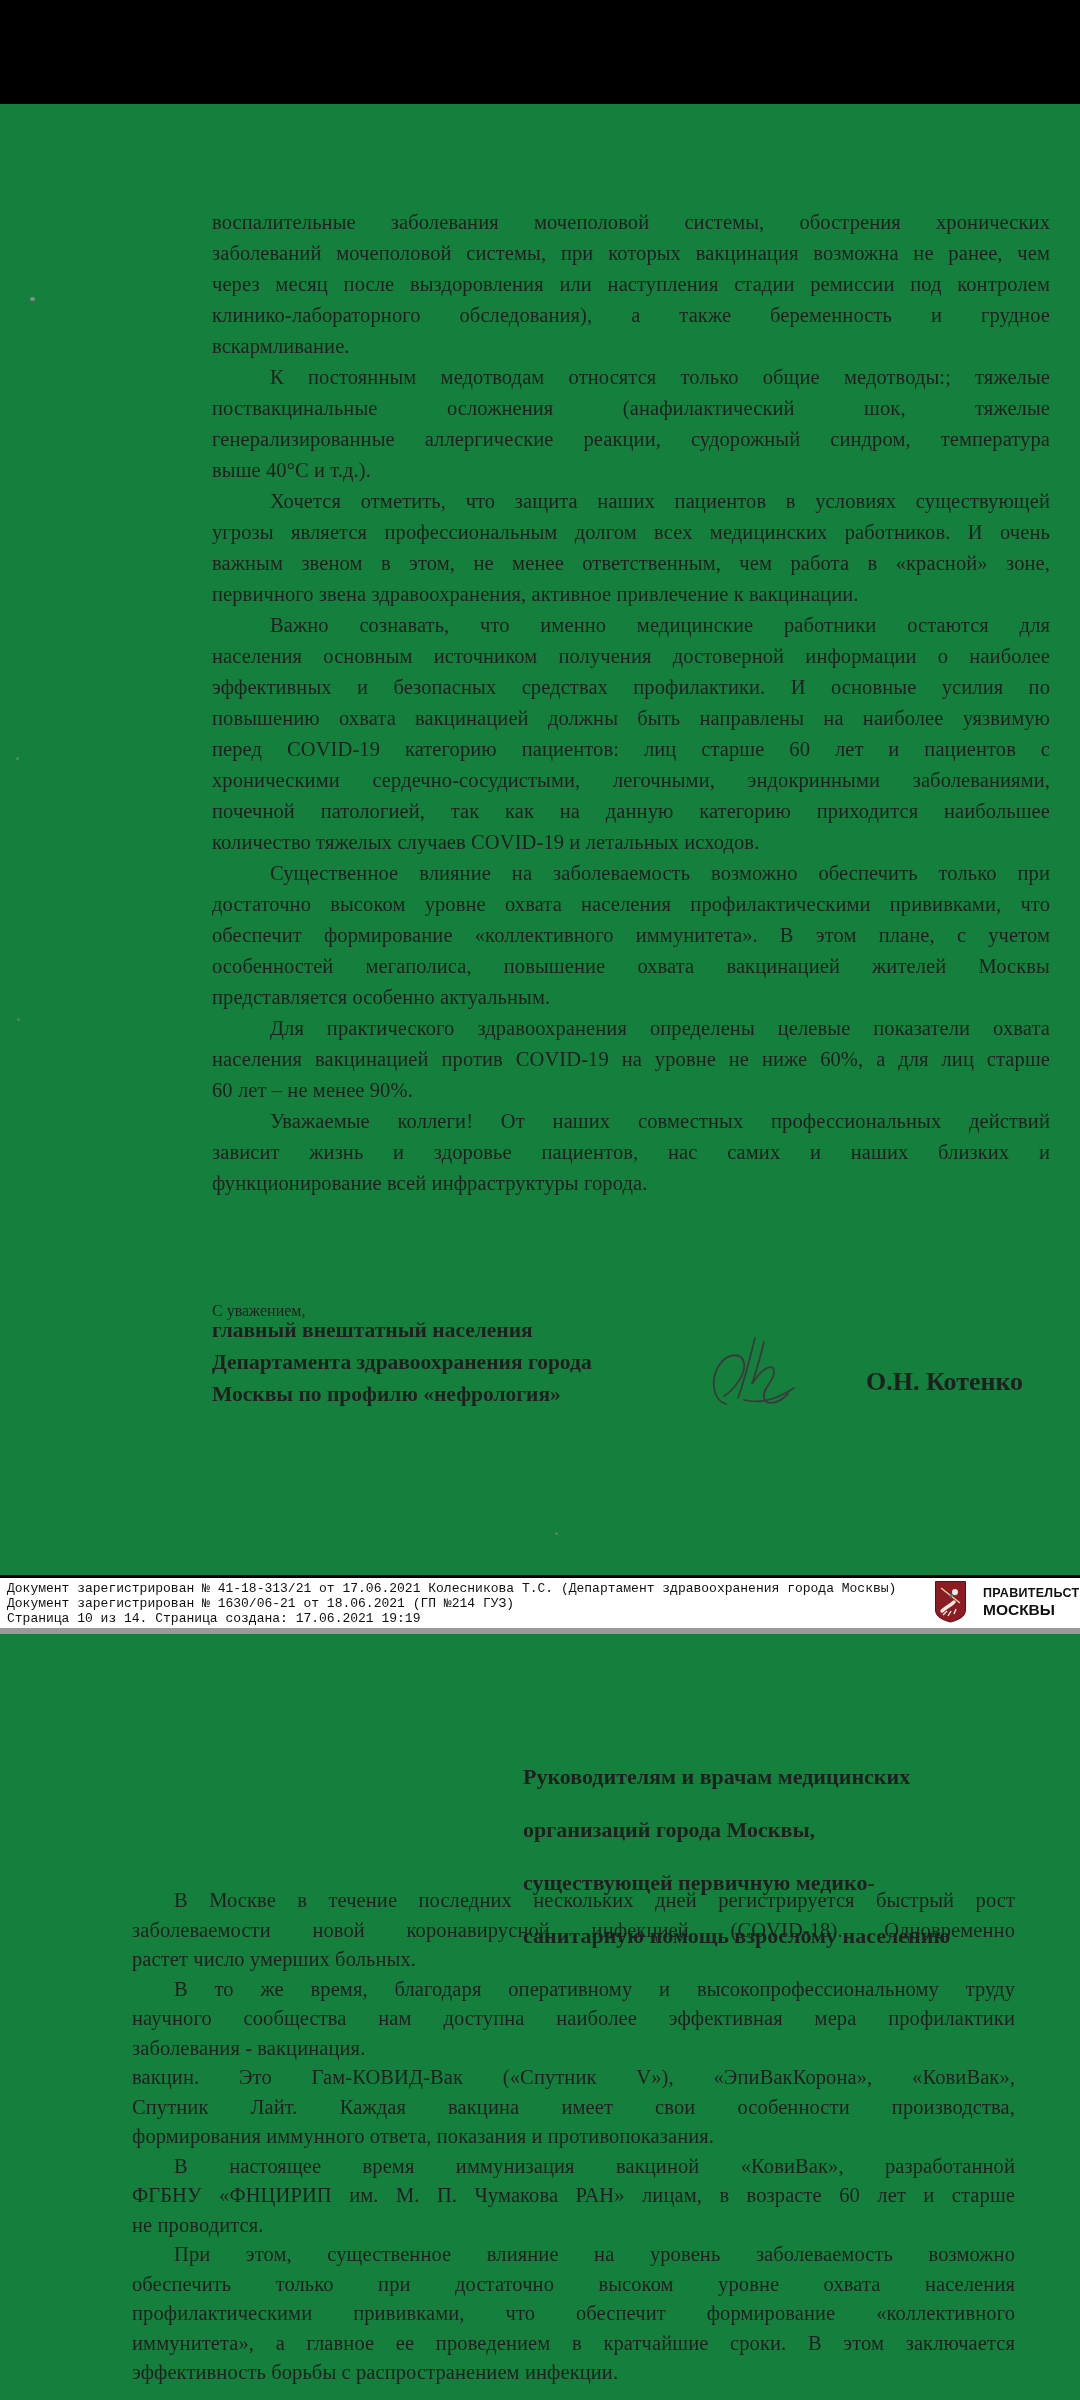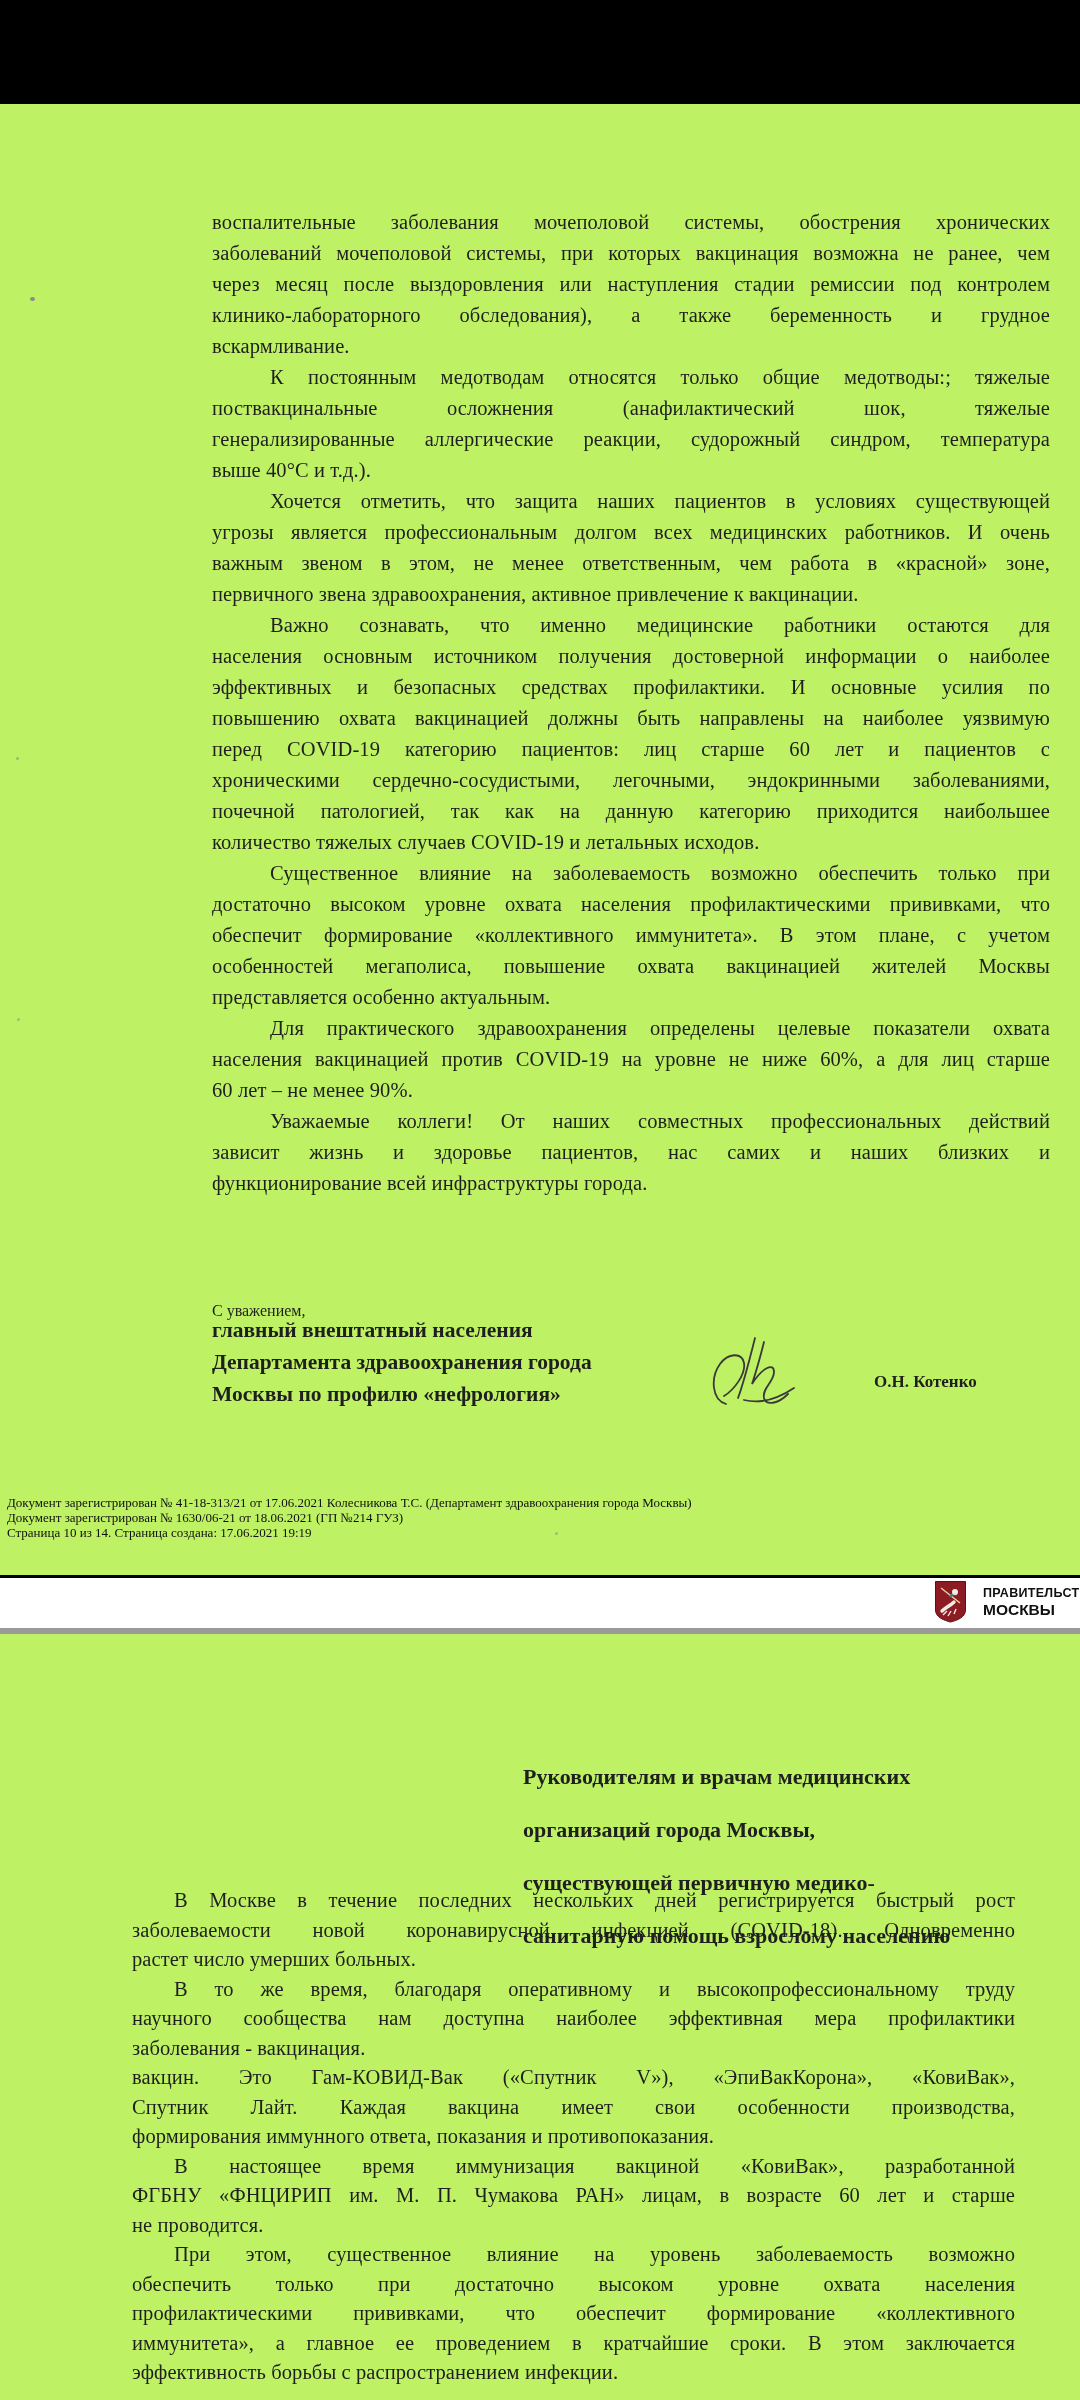--- a/index.html
+++ b/index.html
@@ -1,42 +1,42 @@
 <!DOCTYPE html>
 <html lang="ru"><head>
 <meta charset="utf-8">
 <title>Document scan</title>
 <style>
   html,body{margin:0;padding:0;background:#222;}
   .screen{
     position:relative;width:1080px;height:2400px;margin:0 auto;
-    background:#bef264;overflow:hidden;
+    background:#15803d;overflow:hidden;
     font-family:"Liberation Serif", serif;color:#1f1f1f;
   }
   .top-bar{position:absolute;left:0;top:0;width:1080px;height:104px;background:#000;}
   
   .p1-body{position:absolute;left:212px;top:207px;width:838px;}
   .p1-body .tline{
     height:31px;line-height:31px;font-size:20.5px;
     text-align:justify;text-align-last:justify;white-space:normal;
     letter-spacing:0.1px;
   }
   .p1-body .tline.end{text-align-last:left;}
   .p1-body .tline.ind{text-indent:58px;}
   
   .closing{position:absolute;left:212px;top:1280px;font-size:16px;line-height:30px;margin-top:16px;}
   .signer-title{position:absolute;left:212px;top:1314px;width:560px;font-weight:bold;}
   .signer-title .tline{height:32px;line-height:32px;font-size:21.5px;text-align:left;}
   .signature-svg{position:absolute;left:698px;top:1316px;width:122px;height:106px;}
-  .signer-name{position:absolute;left:866px;top:1368px;width:180px;font-weight:bold;font-size:17px;line-height:28px;margin-left:8px;}
+  .signer-name{position:absolute;left:866px;top:1368px;width:180px;font-weight:bold;font-size:26px;line-height:28px;}
   
   .reg-bar{position:absolute;left:0;top:1575px;width:1080px;height:59px;background:#fff;
     border-top:3px solid #000;box-sizing:border-box;}
   .reg-bar-bottom{position:absolute;left:0;top:1628px;width:1080px;height:6px;background:#9a9a9a;}
-  .reg-lines{position:absolute;left:7px;top:1495px;width:860px;font-family:Liberation Serif, serif;}
+  .reg-lines{position:absolute;left:7px;top:1581px;width:860px;font-family:Liberation Mono, monospace;}
   .reg-lines .tline{height:15px;line-height:15px;font-size:13px;color:#101010;text-align:left;white-space:nowrap;}
   .gov-logo{position:absolute;left:934px;top:1580px;width:33px;height:43px;}
   .gov-text{position:absolute;left:983px;top:1586px;font-family:"Liberation Sans",sans-serif;color:#101010;}
   .gov-text .l1{font-size:12.5px;font-weight:bold;letter-spacing:0.3px;line-height:15px;}
   .gov-text .l2{font-size:15.5px;font-weight:bold;line-height:17px;}
   
   .recipient{position:absolute;left:523px;top:1744px;width:480px;font-weight:bold;}
   .recipient .tline{height:40px;line-height:40px;font-size:22px;text-align:left;margin-top:13px;}
   .p2-body{position:absolute;left:132px;top:1886px;width:883px;}
   .p2-body .tline{

